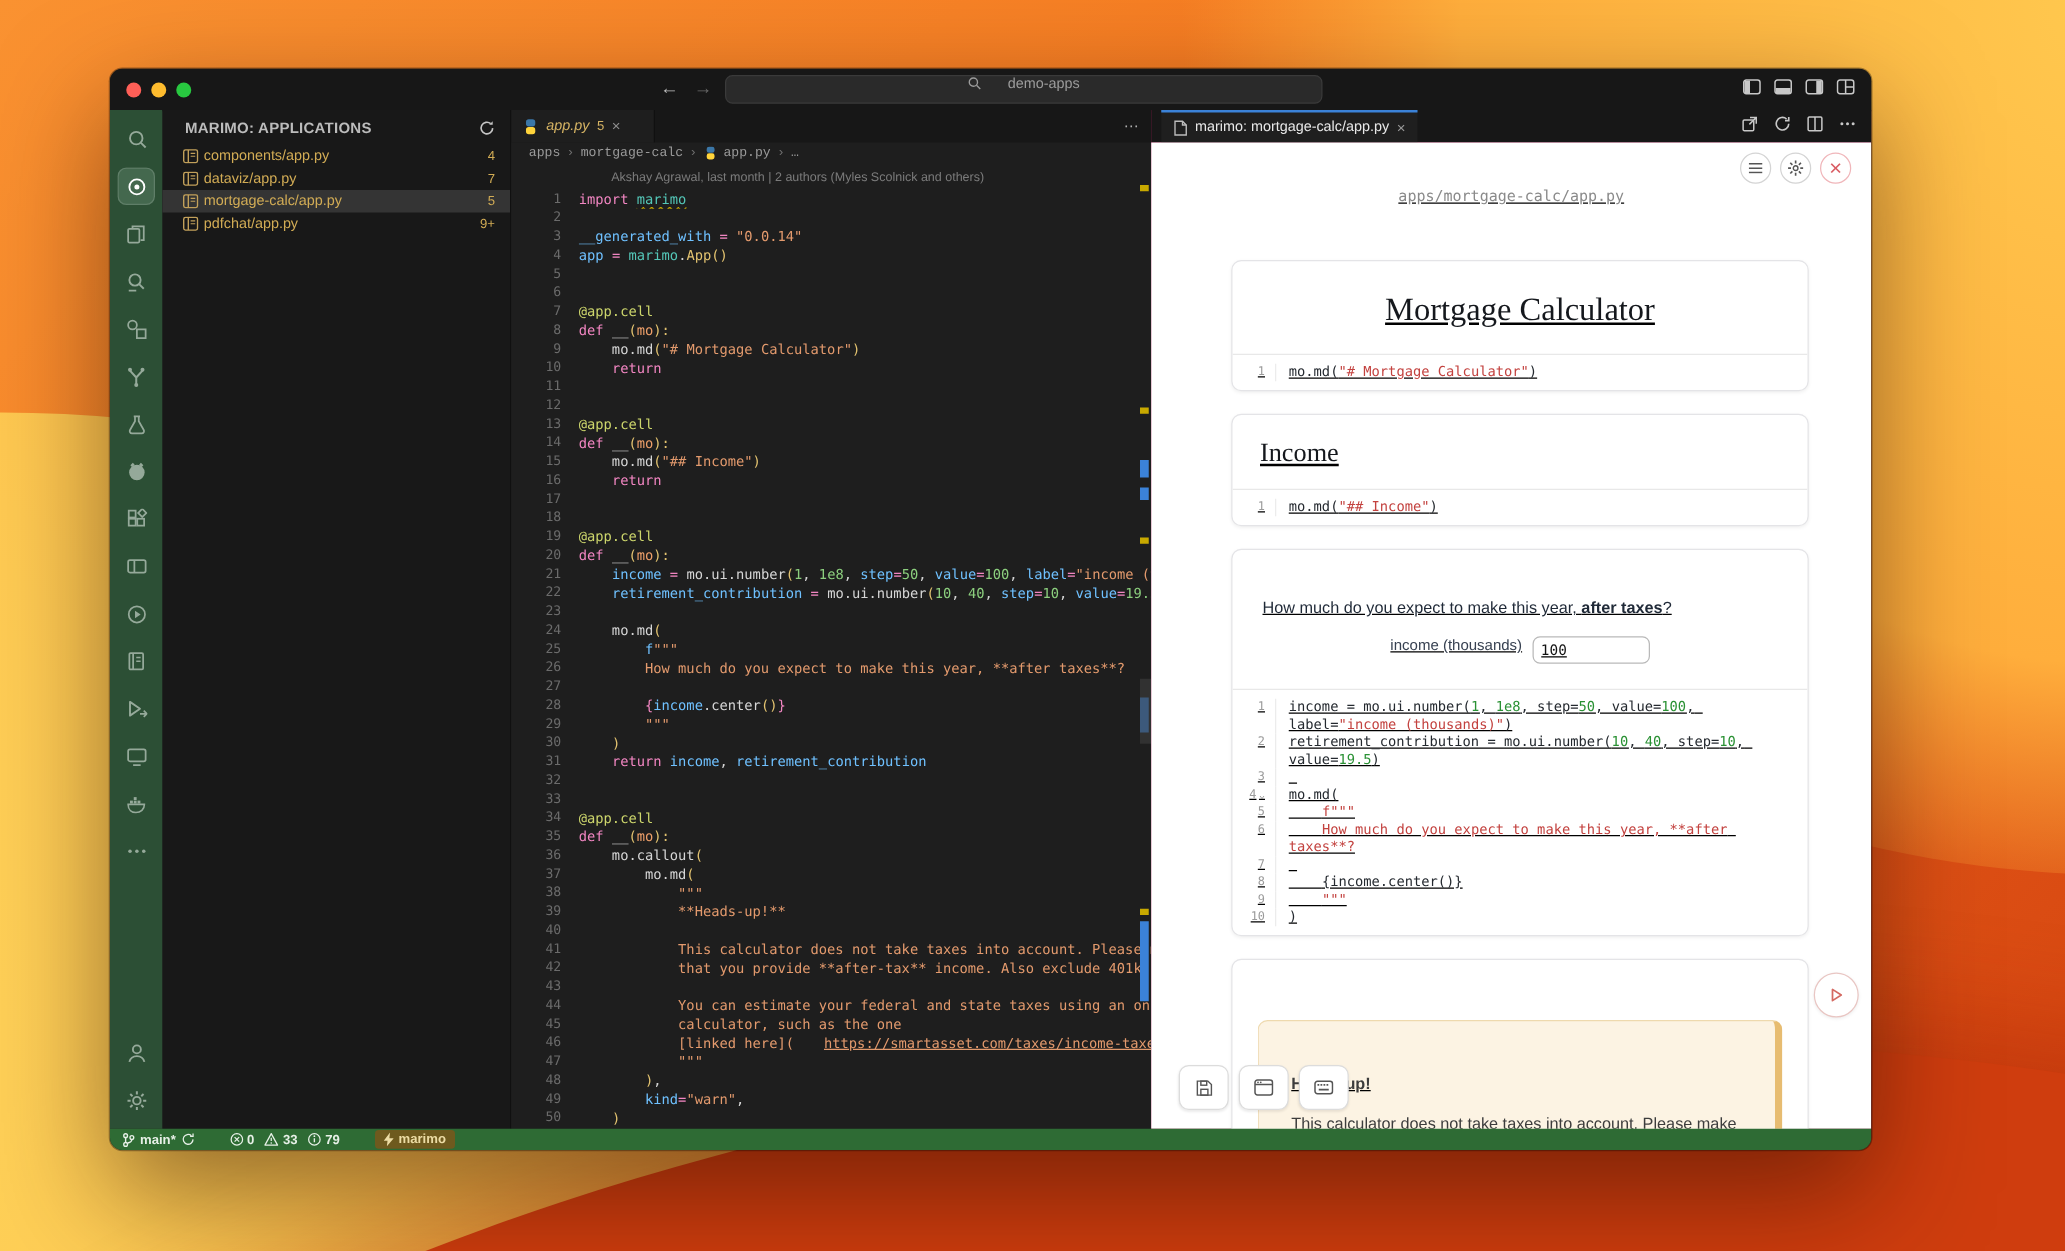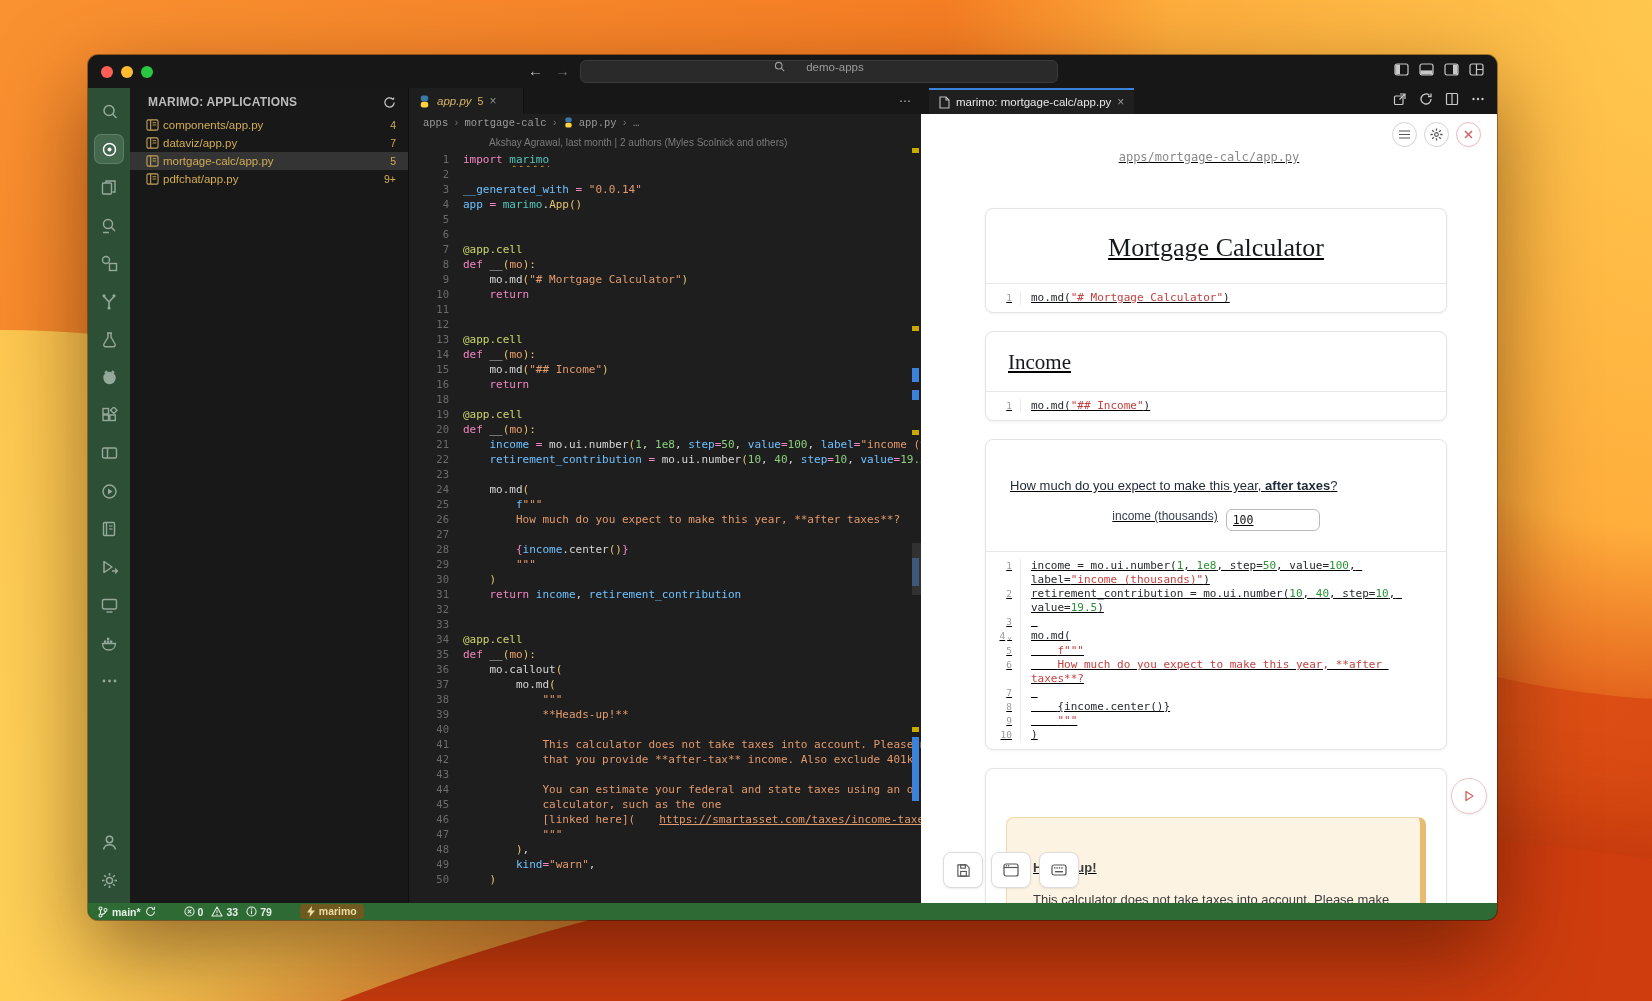--- a/index.html
+++ b/index.html
@@ -440,20 +440,21 @@
             <div class="cl"><span class="ln">7</span><span class="lc"><span class="seg-c">@app.cell</span></span></div>
             <div class="cl"><span class="ln">8</span><span class="lc"><span class="seg-k">def </span><span class="seg-p">__</span><span class="seg-y">(</span><span class="seg-a">mo</span><span class="seg-y">):</span></span></div>
             <div class="cl"><span class="ln">9</span><span class="lc"><span class="seg-p">    mo.md</span><span class="seg-y">(</span><span class="seg-s">"# Mortgage Calculator"</span><span class="seg-y">)</span></span></div>
             <div class="cl"><span class="ln">10</span><span class="lc"><span class="seg-p">    </span><span class="seg-k">return</span></span></div>
             <div class="cl"><span class="ln">11</span><span class="lc"></span></div>
             <div class="cl"><span class="ln">12</span><span class="lc"></span></div>
             <div class="cl"><span class="ln">13</span><span class="lc"><span class="seg-c">@app.cell</span></span></div>
             <div class="cl"><span class="ln">14</span><span class="lc"><span class="seg-k">def </span><span class="seg-p">__</span><span class="seg-y">(</span><span class="seg-a">mo</span><span class="seg-y">):</span></span></div>
             <div class="cl"><span class="ln">15</span><span class="lc"><span class="seg-p">    mo.md</span><span class="seg-y">(</span><span class="seg-s">"## Income"</span><span class="seg-y">)</span></span></div>
             <div class="cl"><span class="ln">16</span><span class="lc"><span class="seg-p">    </span><span class="seg-k">return</span></span></div>
+            <div class="cl"><span class="ln">17</span><span class="lc"></span></div>
             <div class="cl"><span class="ln">18</span><span class="lc"></span></div>
             <div class="cl"><span class="ln">19</span><span class="lc"><span class="seg-c">@app.cell</span></span></div>
             <div class="cl"><span class="ln">20</span><span class="lc"><span class="seg-k">def </span><span class="seg-p">__</span><span class="seg-y">(</span><span class="seg-a">mo</span><span class="seg-y">):</span></span></div>
             <div class="cl"><span class="ln">21</span><span class="lc"><span class="seg-p">    </span><span class="seg-v">income </span><span class="seg-o">= </span><span class="seg-p">mo.ui.number</span><span class="seg-y">(</span><span class="seg-n">1</span><span class="seg-p">, </span><span class="seg-n">1e8</span><span class="seg-p">, </span><span class="seg-v">step</span><span class="seg-o">=</span><span class="seg-n">50</span><span class="seg-p">, </span><span class="seg-v">value</span><span class="seg-o">=</span><span class="seg-n">100</span><span class="seg-p">, </span><span class="seg-v">label</span><span class="seg-o">=</span><span class="seg-s">"income (thousands)"</span></span></div>
             <div class="cl"><span class="ln">22</span><span class="lc"><span class="seg-p">    </span><span class="seg-v">retirement_contribution </span><span class="seg-o">= </span><span class="seg-p">mo.ui.number</span><span class="seg-y">(</span><span class="seg-n">10</span><span class="seg-p">, </span><span class="seg-n">40</span><span class="seg-p">, </span><span class="seg-v">step</span><span class="seg-o">=</span><span class="seg-n">10</span><span class="seg-p">, </span><span class="seg-v">value</span><span class="seg-o">=</span><span class="seg-n">19.5</span></span></div>
             <div class="cl"><span class="ln">23</span><span class="lc"></span></div>
             <div class="cl"><span class="ln">24</span><span class="lc"><span class="seg-p">    mo.md</span><span class="seg-y">(</span></span></div>
             <div class="cl"><span class="ln">25</span><span class="lc"><span class="seg-p">        </span><span class="seg-v">f</span><span class="seg-s">"""</span></span></div>
             <div class="cl"><span class="ln">26</span><span class="lc"><span class="seg-s">        How much do you expect to make this year, **after taxes**?</span></span></div>
             <div class="cl"><span class="ln">27</span><span class="lc"></span></div>

